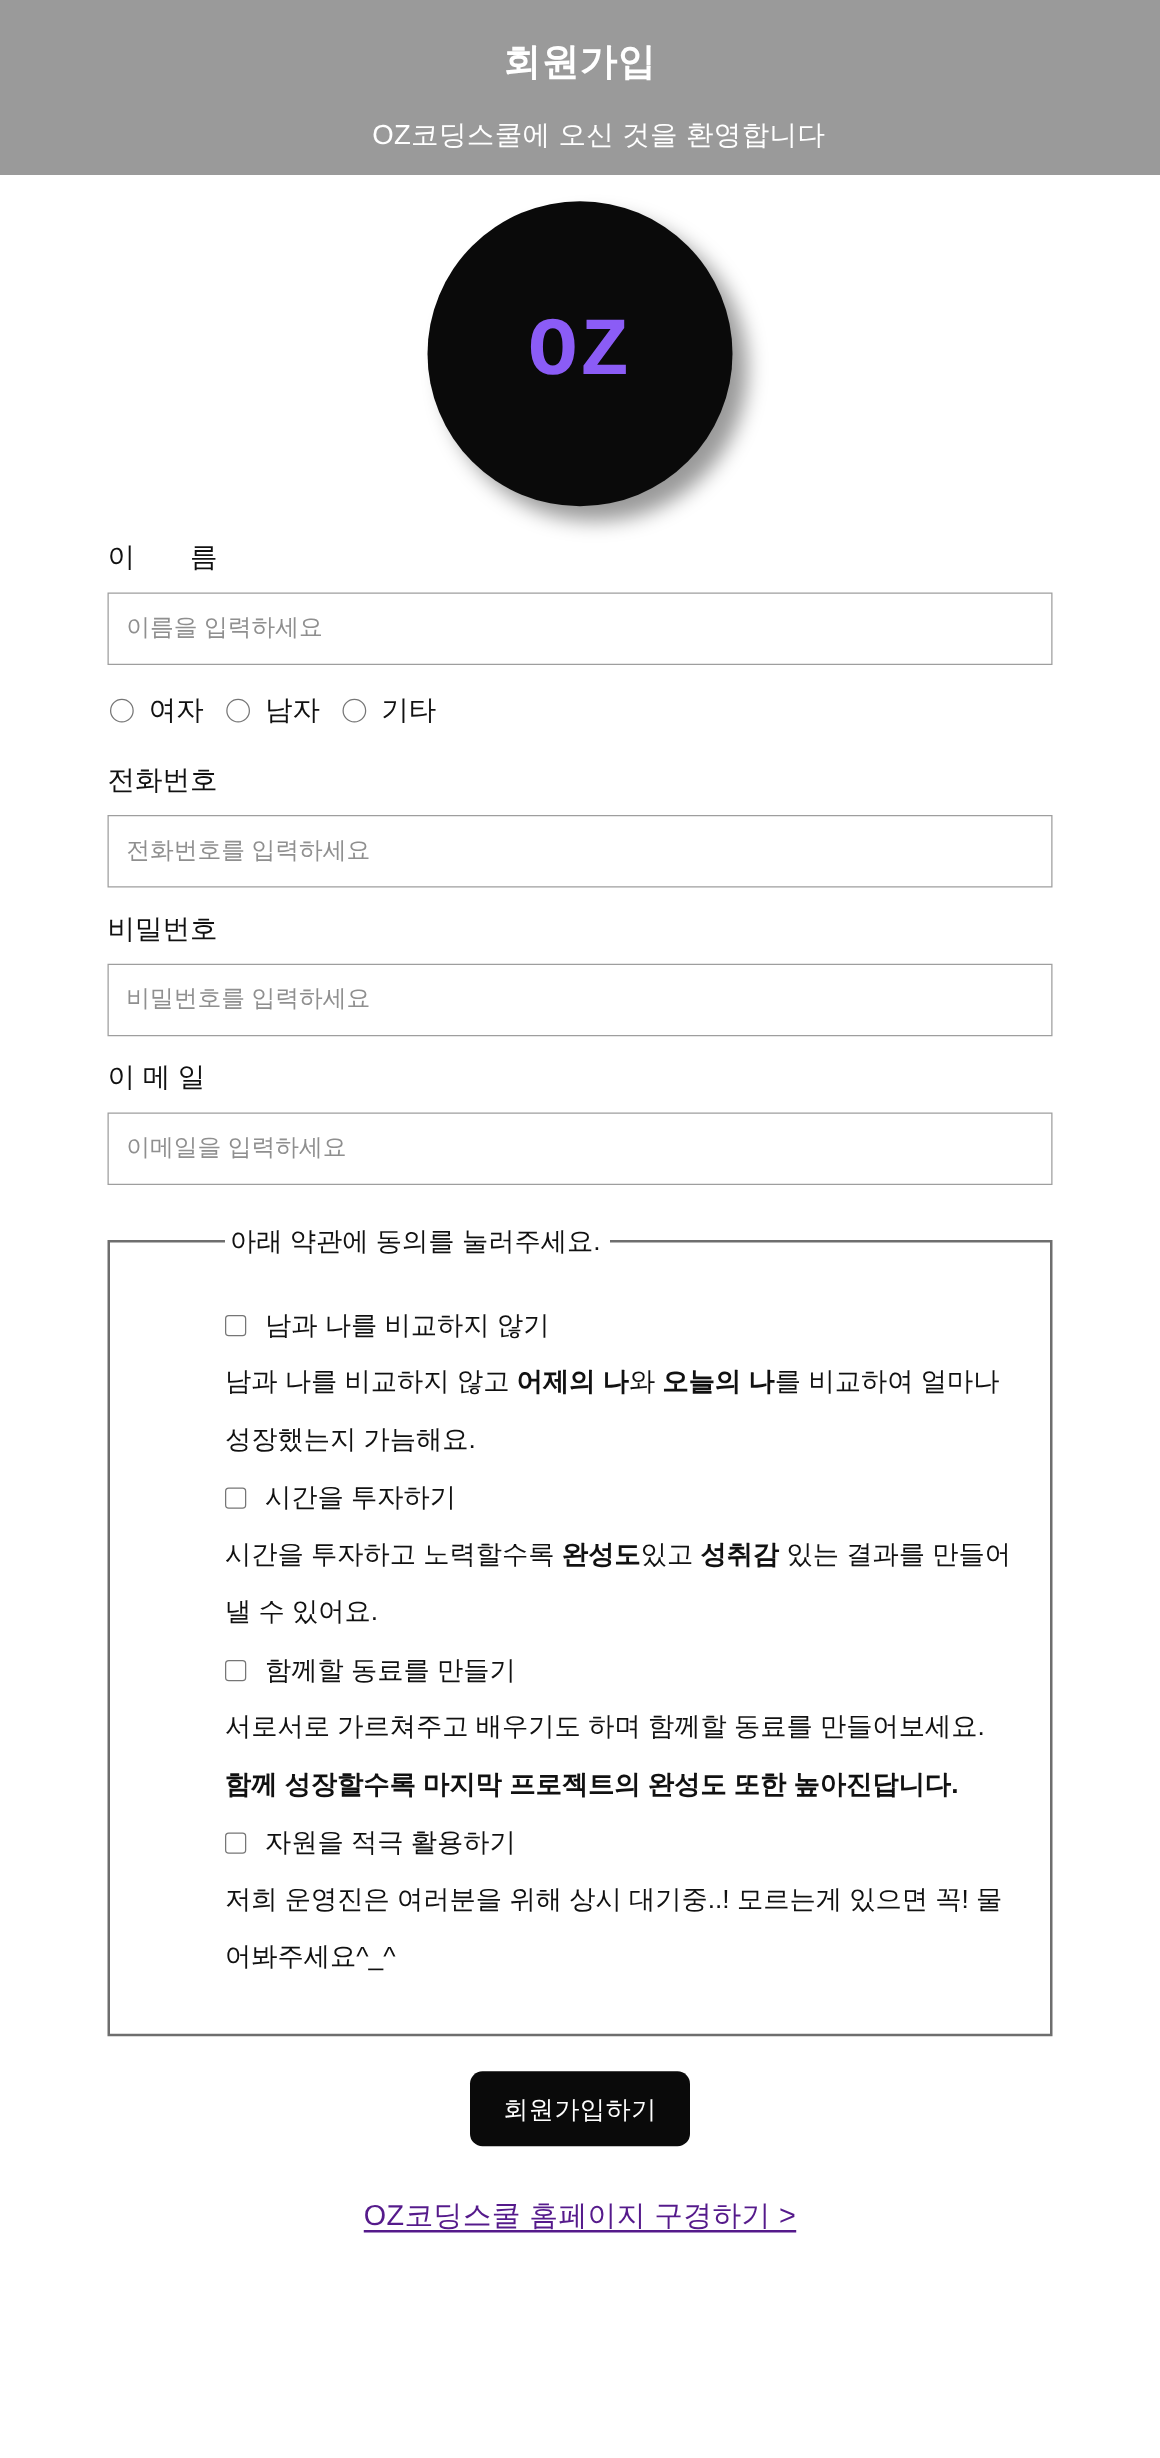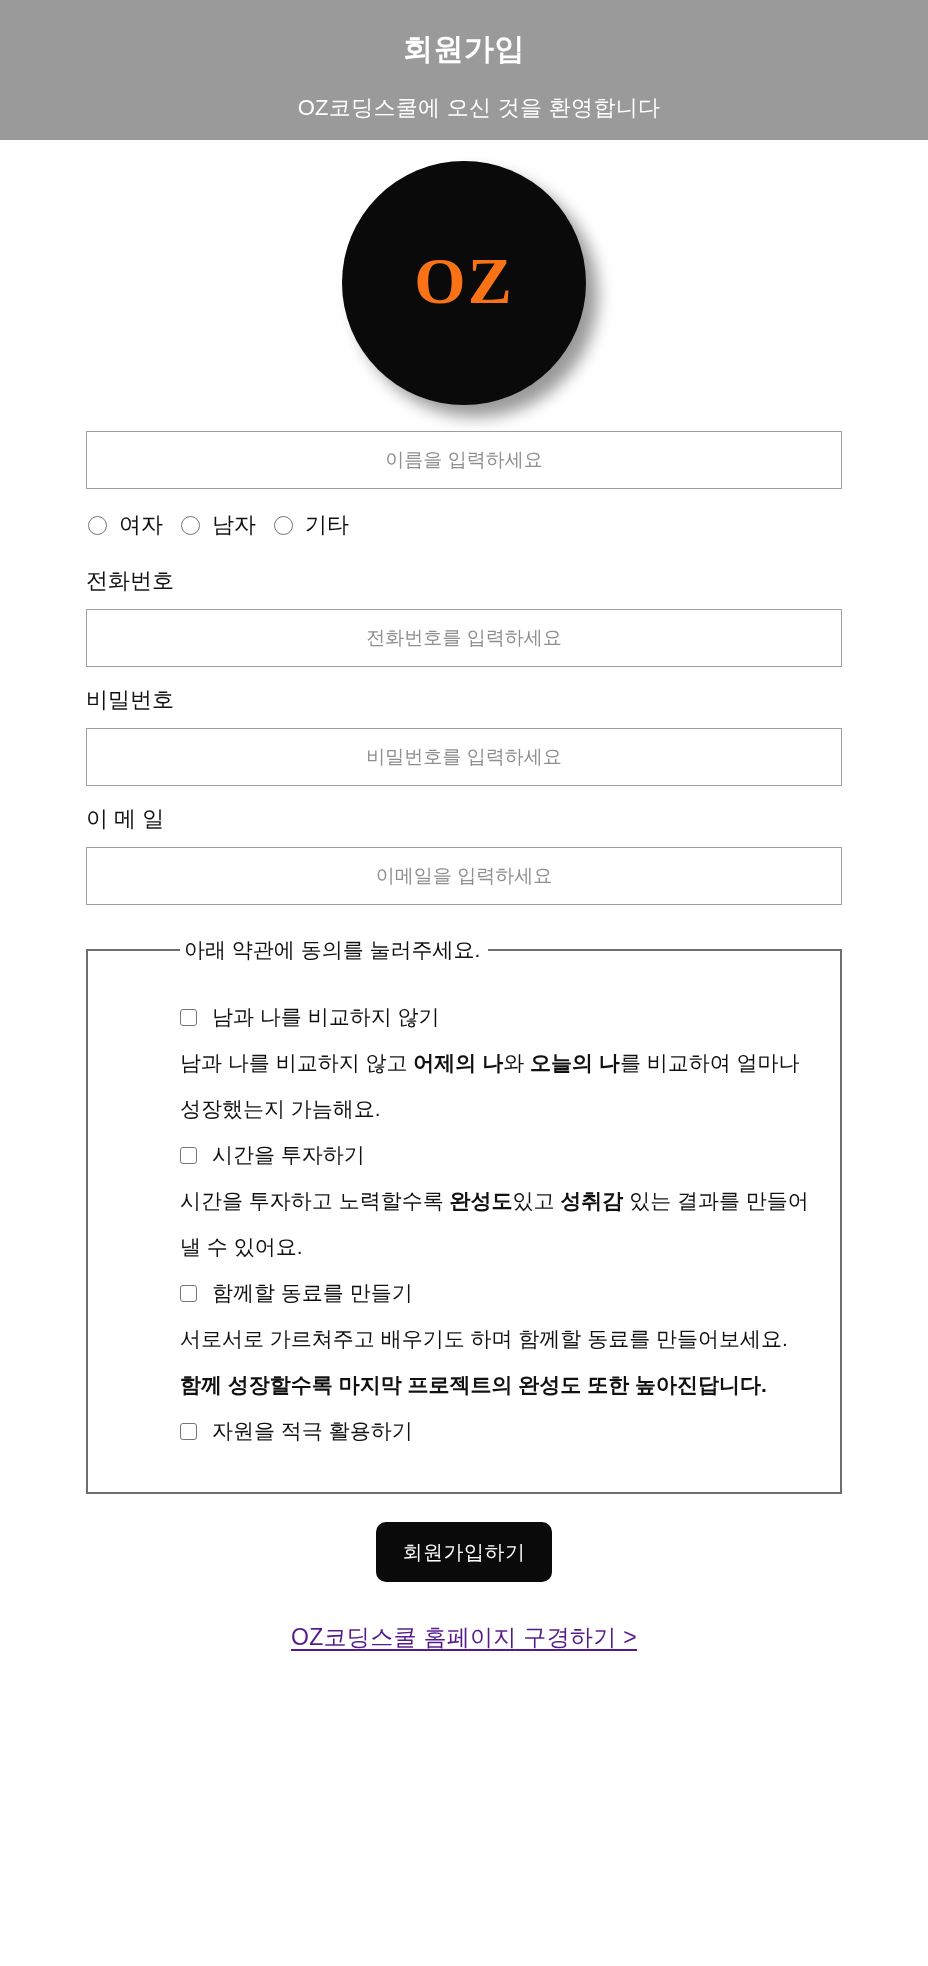--- a/index.html
+++ b/index.html
@@ -24,33 +24,32 @@
   .header h1{margin:0;padding-top:29px;font-size:30px;font-weight:700;letter-spacing:.5px;}
   .header p{margin:23px 0 0;font-size:22px;font-weight:500;letter-spacing:.3px;padding-left:30px;}
   
   .logo-wrap{display:flex;justify-content:center;margin-top:21px;}
   .logo{
     width:244px;height:244px;border-radius:50%;background:var(--btn-bg);
     display:flex;align-items:center;justify-content:center;
     box-shadow:12px 12px 16px rgba(0,0,0,.40);
   }
   .logo span{
-    color:#f97316;font-family:Liberation Serif, serif;
+    color:#8b5cf6;font-family:Liberation Mono, monospace;
     font-size:66px;font-weight:900;letter-spacing:2px;transform:translateY(-2px);
   }
   
   .form{width:756px;margin:26px auto 0;}
   .field-label{display:block;font-size:22px;color:var(--ink);white-space:pre;}
   .lbl-mt{margin-top:18px;}
   .field input{
     display:block;width:100%;height:58px;margin-top:13px;
     border:1px solid var(--border-gray);background:#fff;
     font-size:19px;padding:0 14px;color:#333;outline:none;
     font-family:inherit;
-    text-align:center;
   }
   .field input::placeholder,.field textarea::placeholder{color:var(--placeholder);}
   .radio-row{display:flex;align-items:flex-start;margin-top:21px;font-size:22px;gap:10px;padding-left:2px;}
   .radio-opt{display:flex;align-items:center;gap:12px;margin-right:8px;}
   .radio-circle{
     width:19px;height:19px;border-radius:50%;
     border:1.5px solid var(--control-border);background:#fff;flex:0 0 auto;
   }
   .field textarea{
     display:block;width:100%;height:84px;margin-top:33px;
@@ -93,20 +92,21 @@
 
 <div class="logo-wrap">
   <div class="logo">
     <span>OZ</span>
   </div>
 </div>
 
 <main class="form">
 
   <div class="field">
+    <label class="field-label">이　　름</label>
     <input type="text" placeholder="이름을 입력하세요" style="">
   </div>
 
   <div class="radio-row">
     <span class="radio-opt">
       <span class="radio-circle"></span>
       <span>여자</span>
     </span>
     <span class="radio-opt">
       <span class="radio-circle"></span>
@@ -153,20 +153,21 @@
       <span class="checkbox-box"></span>
       <span>함께할 동료를 만들기</span>
     </div>
     <p><span>서로서로 가르쳐주고 배우기도 하며 함께할 동료를 만들어보세요.</span></p>
     <p><span class="b">함께 성장할수록 마지막 프로젝트의 완성도 또한 높아진답니다.</span></p>
 
     <div class="cb-row">
       <span class="checkbox-box"></span>
       <span>자원을 적극 활용하기</span>
     </div>
+    <p><span>저희 운영진은 여러분을 위해 상시 대기중..! 모르는게 있으면 꼭! 물어봐주세요^_^</span></p>
   </fieldset>
 
   <div class="btn-row">
     <button class="signup-btn">회원가입하기</button>
   </div>
 
   <div class="link-row">
     <a href="#">OZ코딩스쿨 홈페이지 구경하기 &gt;</a>
   </div>
 

